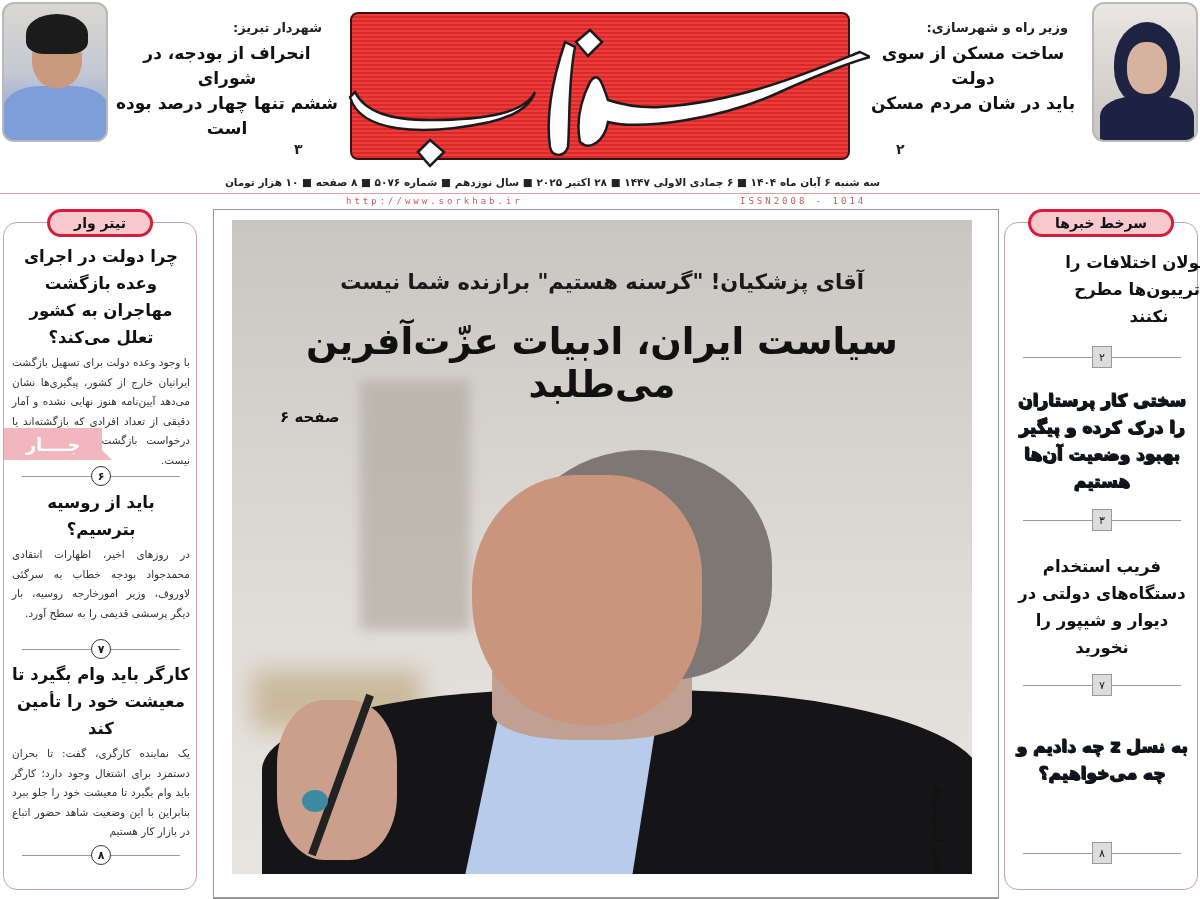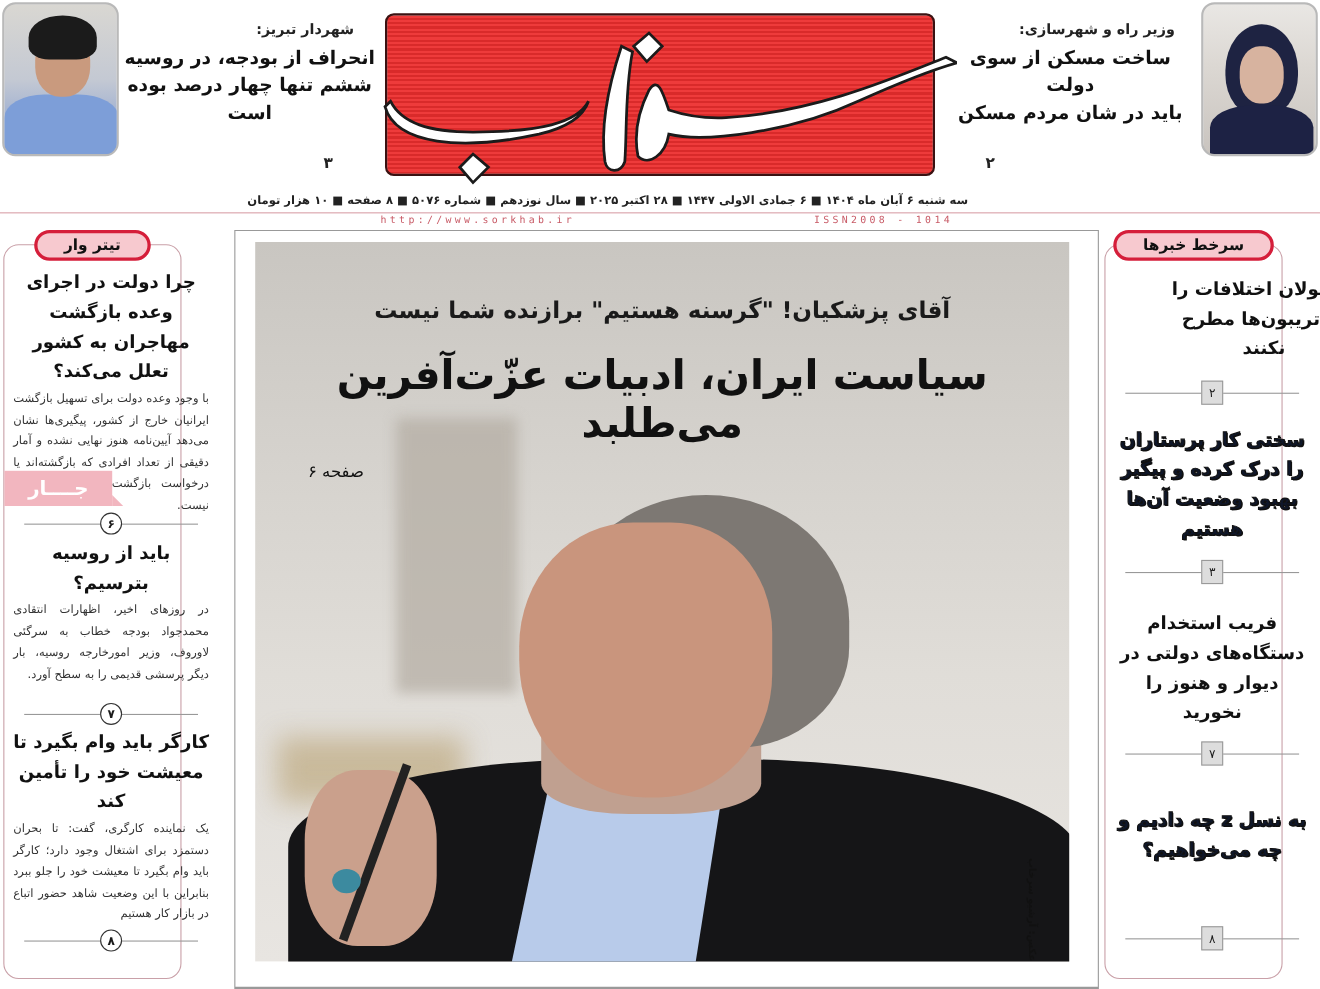--- a/index.html
+++ b/index.html
@@ -28,21 +28,21 @@
   .masthead { position: absolute; left: 350px; top: 12px; width: 500px; height: 148px; border: 2px solid #3a1212; border-radius: 8px;
     background: repeating-linear-gradient(180deg,#ee3b3b 0px,#ee3b3b 2px,#d92a2a 2px,#d92a2a 4px); overflow: visible; }
   .masthead svg { position: absolute; left: -12px; top: -2px; }
 
   .dateline { position: absolute; left: 340px; top: 176px; width: 540px; font-size: 10.5px; font-weight: bold; color: #222; direction: rtl; text-align: right; white-space: nowrap; }
   .rule-red { position: absolute; left: 0; top: 193px; width: 1200px; height: 1px; background: #d9a0a8; }
   .url { position: absolute; left: 346px; top: 196px; font-size: 9px; letter-spacing: 3px; color: #c85a66; font-family: "DejaVu Sans Mono", monospace; }
   .issn { position: absolute; left: 740px; top: 196px; font-size: 9px; letter-spacing: 3px; color: #c85a66; font-family: "DejaVu Sans Mono", monospace; }
 
   
-  .column { position: absolute; top: 222px; width: 162px; height: 668px; border: 1px solid #c9a0a8; border-radius: 14px; background: #fff; }
+  .column { position: absolute; top: 222px; width: 194px; height: 668px; border: 1px solid #c9a0a8; border-radius: 14px; background: #fff; }
   .col-left { left: 3px; }
   .col-right { left: 1004px; }
   .tab-pill { position: absolute; top: -14px; left: 50%; transform: translateX(-50%); height: 28px; padding: 0 24px; border: 3px solid #d51e3a; border-radius: 16px; background: #f7c9cf;
     font-size: 14px; font-weight: bold; direction: rtl; display: flex; align-items: center; color: #111; white-space: nowrap; }
 
   .story { position: absolute; left: 8px; width: 178px; direction: rtl; text-align: center; }
   .story .st-title { font-size: 16.5px; font-weight: bold; line-height: 27px; color: #111; }
   .story .st-body { font-size: 10.5px; line-height: 19.5px; color: #333; text-align: justify; margin-top: 2px; }
   .story.outlined .st-title { color: #0f172a; -webkit-text-stroke: 1px #111; text-shadow: 1px 1px 0 #111; font-size: 17px; }
 
@@ -66,21 +66,21 @@
   .person-face { position: absolute; left: 240px; top: 255px; width: 230px; height: 250px; border-radius: 45% 40% 45% 50%; background: #c9957d; }
   .person-neck { position: absolute; left: 260px; top: 450px; width: 200px; height: 70px; background: #c0a090; border-radius: 0 0 40% 40%; }
   .person-jacket { position: absolute; left: 30px; top: 470px; width: 720px; height: 200px; border-radius: 40% 45% 0 0; background: #151517; }
   .person-shirt { position: absolute; left: 230px; top: 470px; width: 210px; height: 200px; background: #b8cbea; clip-path: polygon(20% 0,95% 0,80% 100%,0 100%); }
   .person-hand { position: absolute; left: 45px; top: 480px; width: 120px; height: 160px; border-radius: 40%; background: #caa08c; }
   .pen { position: absolute; left: 105px; top: 470px; width: 8px; height: 170px; background: #222; transform: rotate(20deg); }
   .ring { position: absolute; left: 70px; top: 570px; width: 26px; height: 22px; border-radius: 50%; background: #3c8a9f; }
 
   .headline-kicker { position: absolute; left: 0; top: 50px; width: 740px; text-align: center; direction: rtl; font-size: 21px; font-weight: bold; color: #1a1a1a; }
   .headline-main { position: absolute; left: 0; top: 100px; width: 740px; text-align: center; direction: rtl; font-size: 37px; font-weight: bold; color: #111; letter-spacing: -1px; }
-  .page-label { position: absolute; left: 48px; top: 200px; direction: rtl; font-size: 15px; font-weight: normal; color: #111; }
+  .page-label { position: absolute; left: 48px; top: 188px; direction: rtl; font-size: 15px; font-weight: bold; color: #111; }
   .photo-credit { position: absolute; left: 700px; top: 560px; writing-mode: vertical-rl; font-size: 9px; font-weight: bold; color: #111; direction: rtl; }
 </style>
 </head>
 <body>
 
 <div class="header">
 
   <div class="side-photo photo-right">
     <div class="head"></div>
       <div class="face"></div>
@@ -93,21 +93,21 @@
   </div>
   <div class="page-ref" style="left:896px;">۲</div>
 
   <div class="side-photo photo-left">
     <div class="body"></div>
       <div class="face"></div>
       <div class="hair"></div>
   </div>
   <div class="side-head left">
     <div class="kicker">شهردار تبریز:</div>
-    <div class="title">انحراف از بودجه، در روسیه</div>
+    <div class="title">انحراف از بودجه، در شورای</div>
     <div class="title">ششم تنها چهار درصد بوده است</div>
   </div>
   <div class="page-ref" style="left:294px;">۳</div>
 
   <div class="masthead">
     <svg width="530" height="160" viewBox="0 0 530 160">
       <path d="M520,40 C470,60 400,90 320,95 C300,96 280,92 268,88 C262,70 258,58 250,70 C240,90 236,110 240,130 C250,140 265,128 268,110 C300,118 380,108 440,80 C480,62 505,52 530,45 Z" fill="#fff" stroke="#1b1b1b" stroke-width="2.5"></path>
       <path d="M225,30 C215,60 205,100 210,135 C212,145 224,146 228,135 C230,110 228,70 235,35 Z" fill="#fff" stroke="#1b1b1b" stroke-width="2.5"></path>
       <path d="M236,30 L250,18 L262,30 L248,44 Z" fill="#fff" stroke="#1b1b1b" stroke-width="2.5"></path>
       <path d="M10,85 C20,120 80,125 150,110 C175,104 190,95 195,80 C185,100 150,108 90,108 C50,108 25,100 15,80 Z" fill="#fff" stroke="#1b1b1b" stroke-width="2.5"></path>
@@ -180,21 +180,21 @@
   </div>
 
   <div class="story outlined" style="top:164px;">
     <div class="st-title">سختی کار پرستاران را درک کرده و پیگیر بهبود وضعیت آن‌ها هستیم</div>
   </div>
   <div class="divider" style="top:297px;">
     <div class="num-box">۳</div>
   </div>
 
   <div class="story" style="top:330px;">
-    <div class="st-title">فریب استخدام دستگاه‌های دولتی در دیوار و هنوز را نخورید</div>
+    <div class="st-title">فریب استخدام دستگاه‌های دولتی در دیوار و شیپور را نخورید</div>
   </div>
   <div class="divider" style="top:462px;">
     <div class="num-box">۷</div>
   </div>
 
   <div class="story outlined" style="top:510px;">
     <div class="st-title">به نسل z چه دادیم و چه می‌خواهیم؟</div>
   </div>
   <div class="divider" style="top:630px;">
     <div class="num-box">۸</div>

